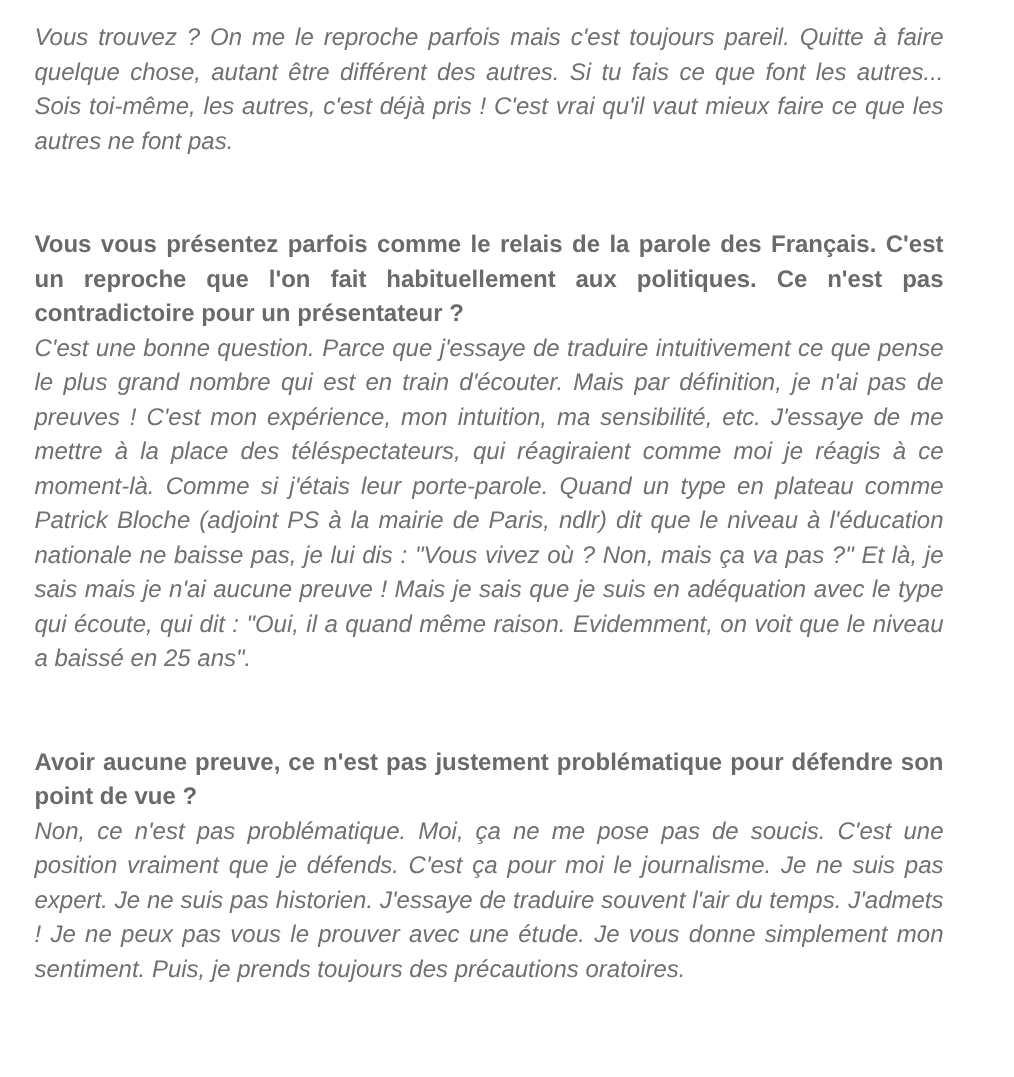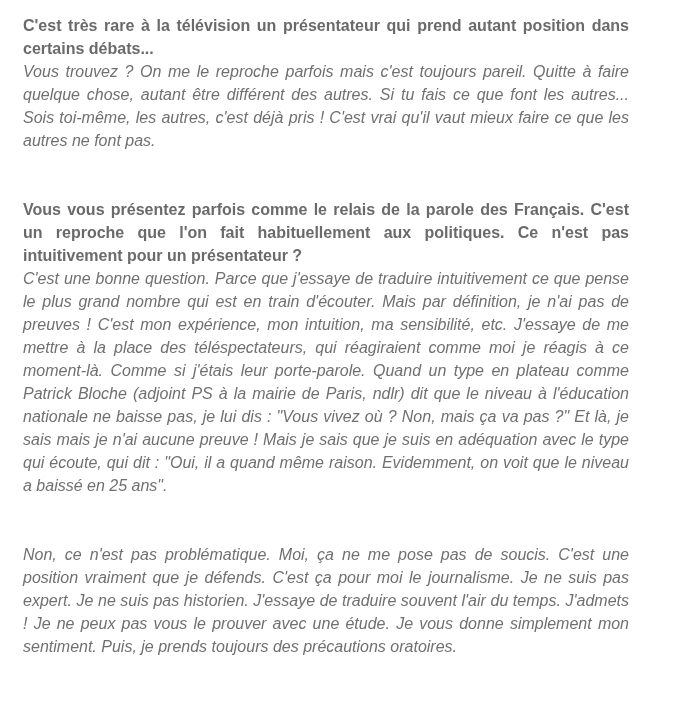--- a/index.html
+++ b/index.html
@@ -35,23 +35,23 @@
       margin: 0;
       color: #707070;
       font-style: italic;
     }
   </style>
 </head>
 <body>
 
 <div class="article">
   <div class="qa">
-    <p class="question">C'est très rare à la télévision un présentateur qui prend autant position dans certains débats...</p>
     <p class="answer">Vous trouvez ? On me le reproche parfois mais c'est toujours pareil. Quitte à faire quelque chose, autant être différent des autres. Si tu fais ce que font les autres... Sois toi-même, les autres, c'est déjà pris ! C'est vrai qu'il vaut mieux faire ce que les autres ne font pas.</p>
   </div>
   <div class="qa">
-    <p class="question">Vous vous présentez parfois comme le relais de la parole des Français. C'est un reproche que l'on fait habituellement aux politiques. Ce n'est pas intuitivement pour un présentateur ?</p>
+    <p class="question">Vous vous présentez parfois comme le relais de la parole des Français. C'est un reproche que l'on fait habituellement aux politiques. Ce n'est pas contradictoire pour un présentateur ?</p>
     <p class="answer">C'est une bonne question. Parce que j'essaye de traduire intuitivement ce que pense le plus grand nombre qui est en train d'écouter. Mais par définition, je n'ai pas de preuves ! C'est mon expérience, mon intuition, ma sensibilité, etc. J'essaye de me mettre à la place des téléspectateurs, qui réagiraient comme moi je réagis à ce moment-là. Comme si j'étais leur porte-parole. Quand un type en plateau comme Patrick Bloche (adjoint PS à la mairie de Paris, ndlr) dit que le niveau à l'éducation nationale ne baisse pas, je lui dis : "Vous vivez où ? Non, mais ça va pas ?" Et là, je sais mais je n'ai aucune preuve ! Mais je sais que je suis en adéquation avec le type qui écoute, qui dit : "Oui, il a quand même raison. Evidemment, on voit que le niveau a baissé en 25 ans".</p>
   </div>
   <div class="qa">
+    <p class="question">Avoir aucune preuve, ce n'est pas justement problématique pour défendre son point de vue ?</p>
     <p class="answer">Non, ce n'est pas problématique. Moi, ça ne me pose pas de soucis. C'est une position vraiment que je défends. C'est ça pour moi le journalisme. Je ne suis pas expert. Je ne suis pas historien. J'essaye de traduire souvent l'air du temps. J'admets ! Je ne peux pas vous le prouver avec une étude. Je vous donne simplement mon sentiment. Puis, je prends toujours des précautions oratoires.</p>
   </div>
 </div>
 
 </body></html>

